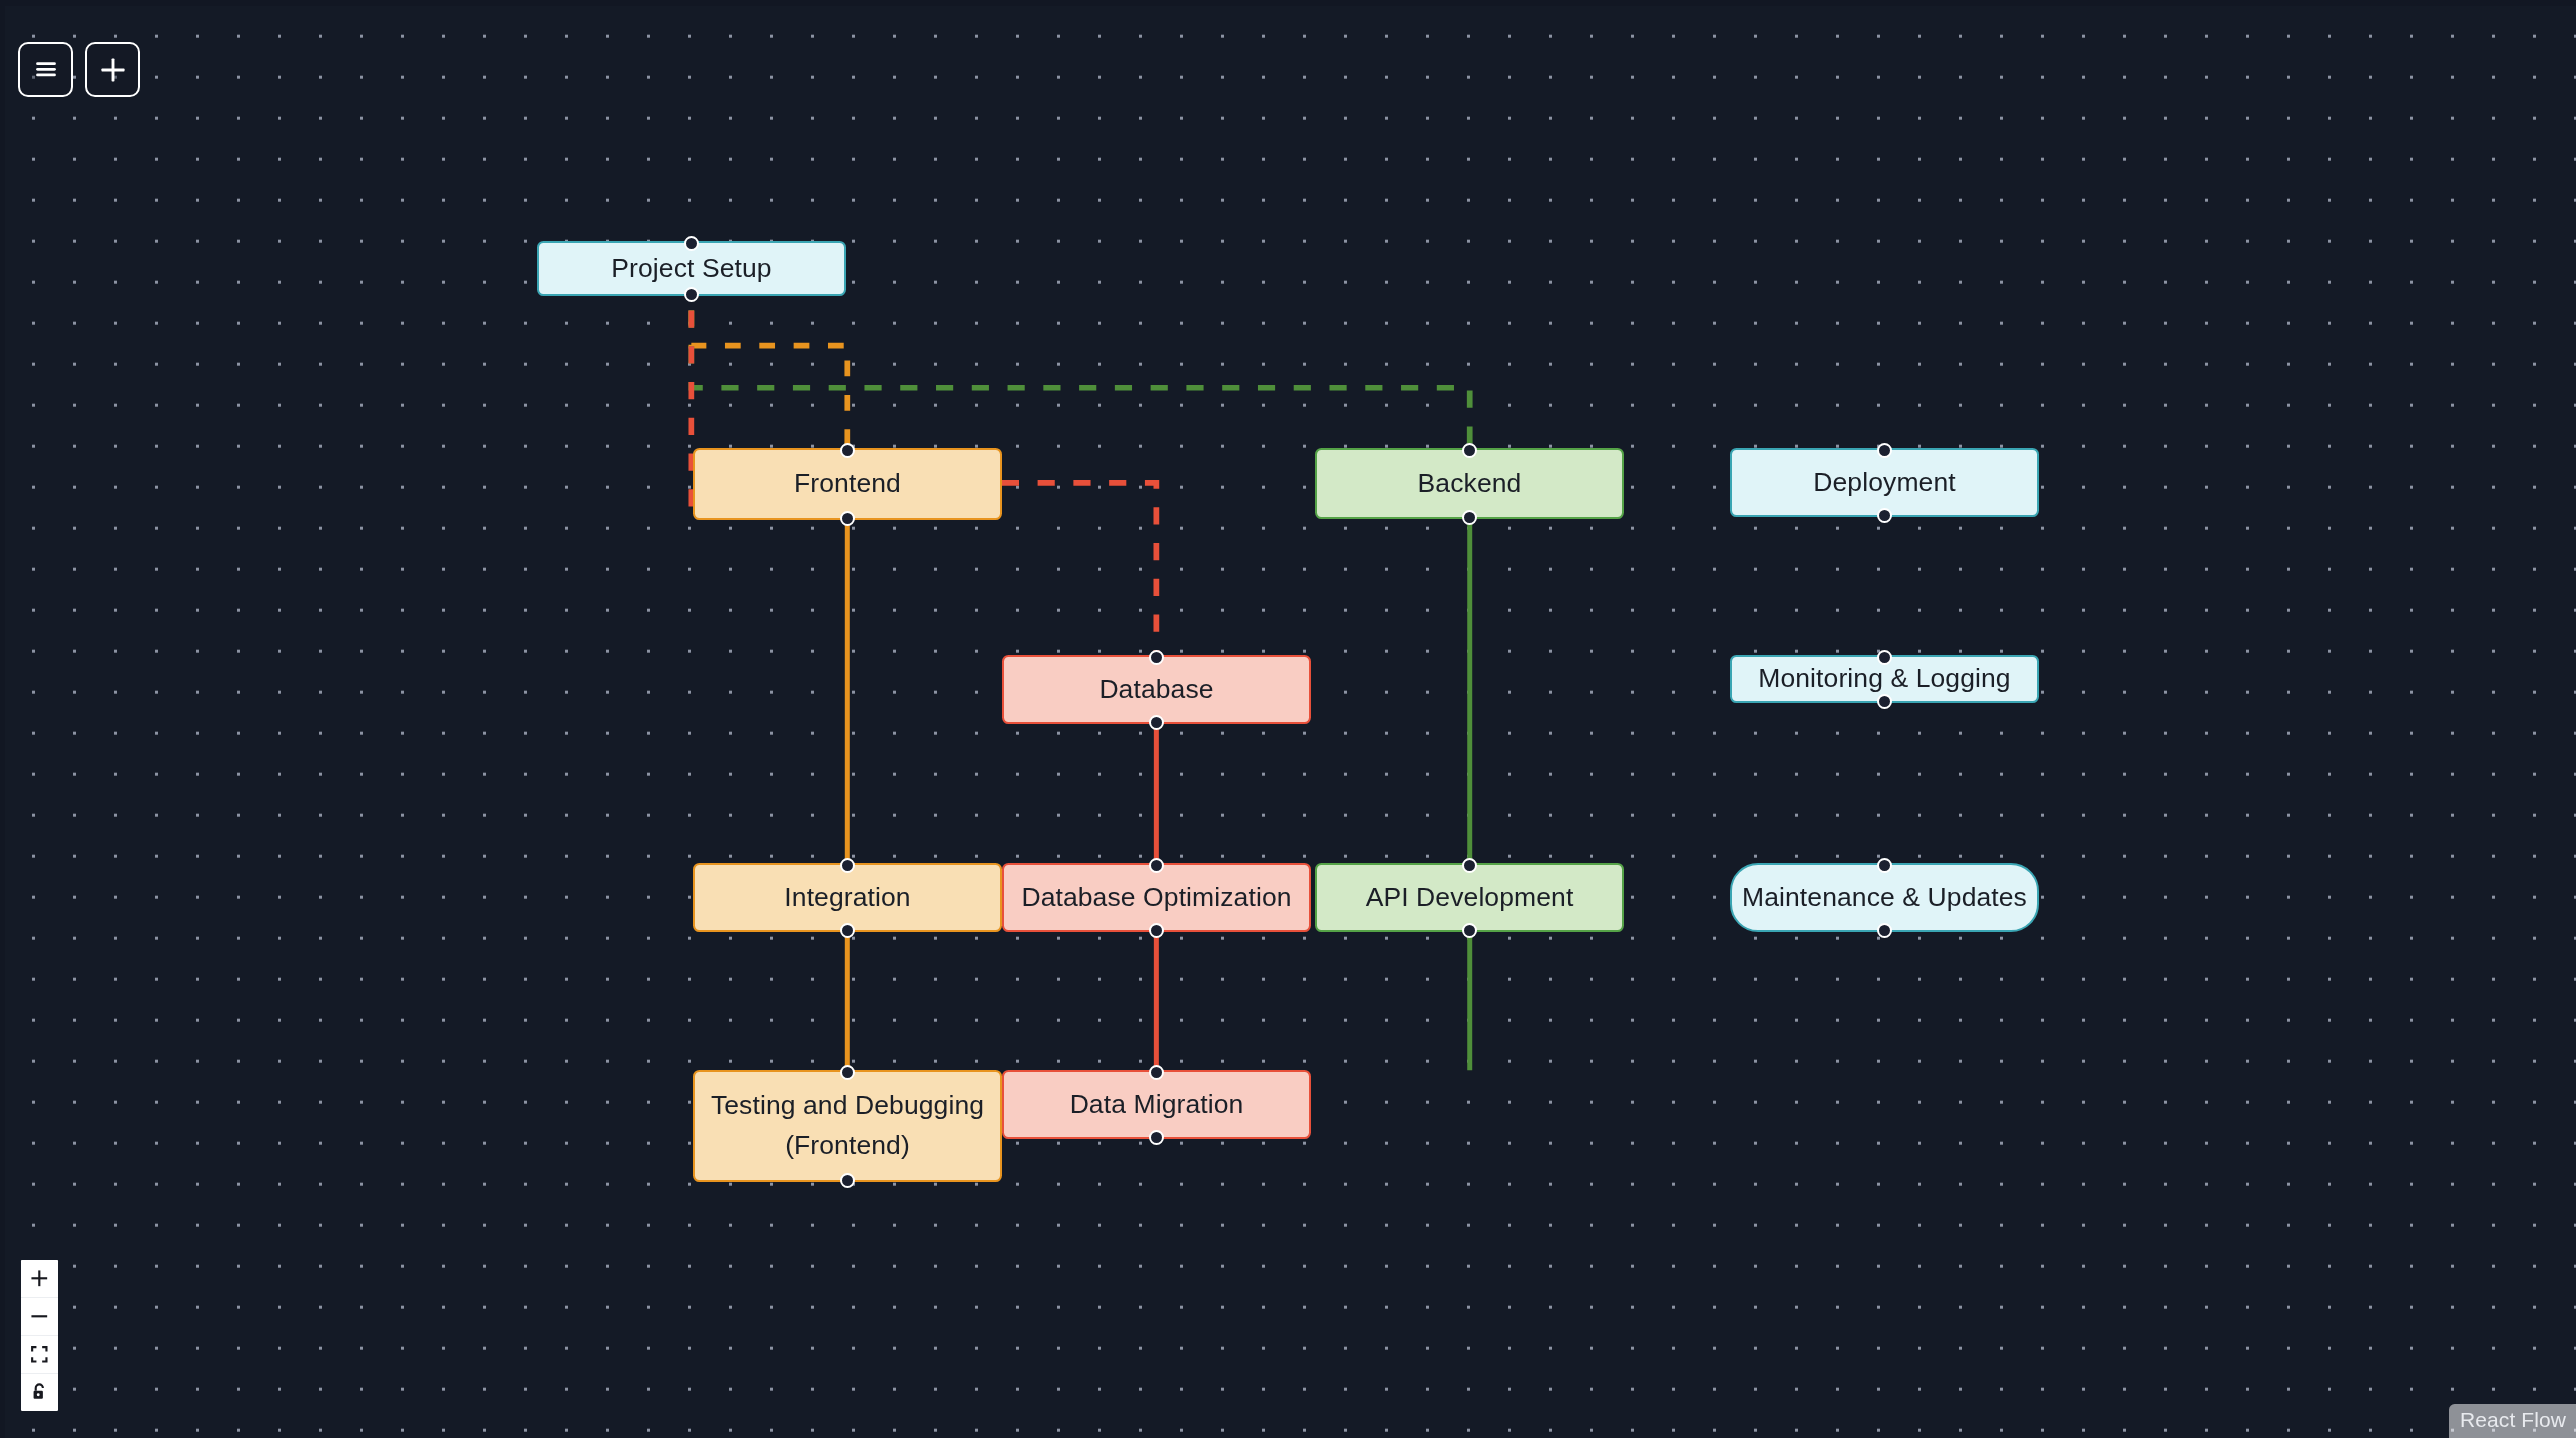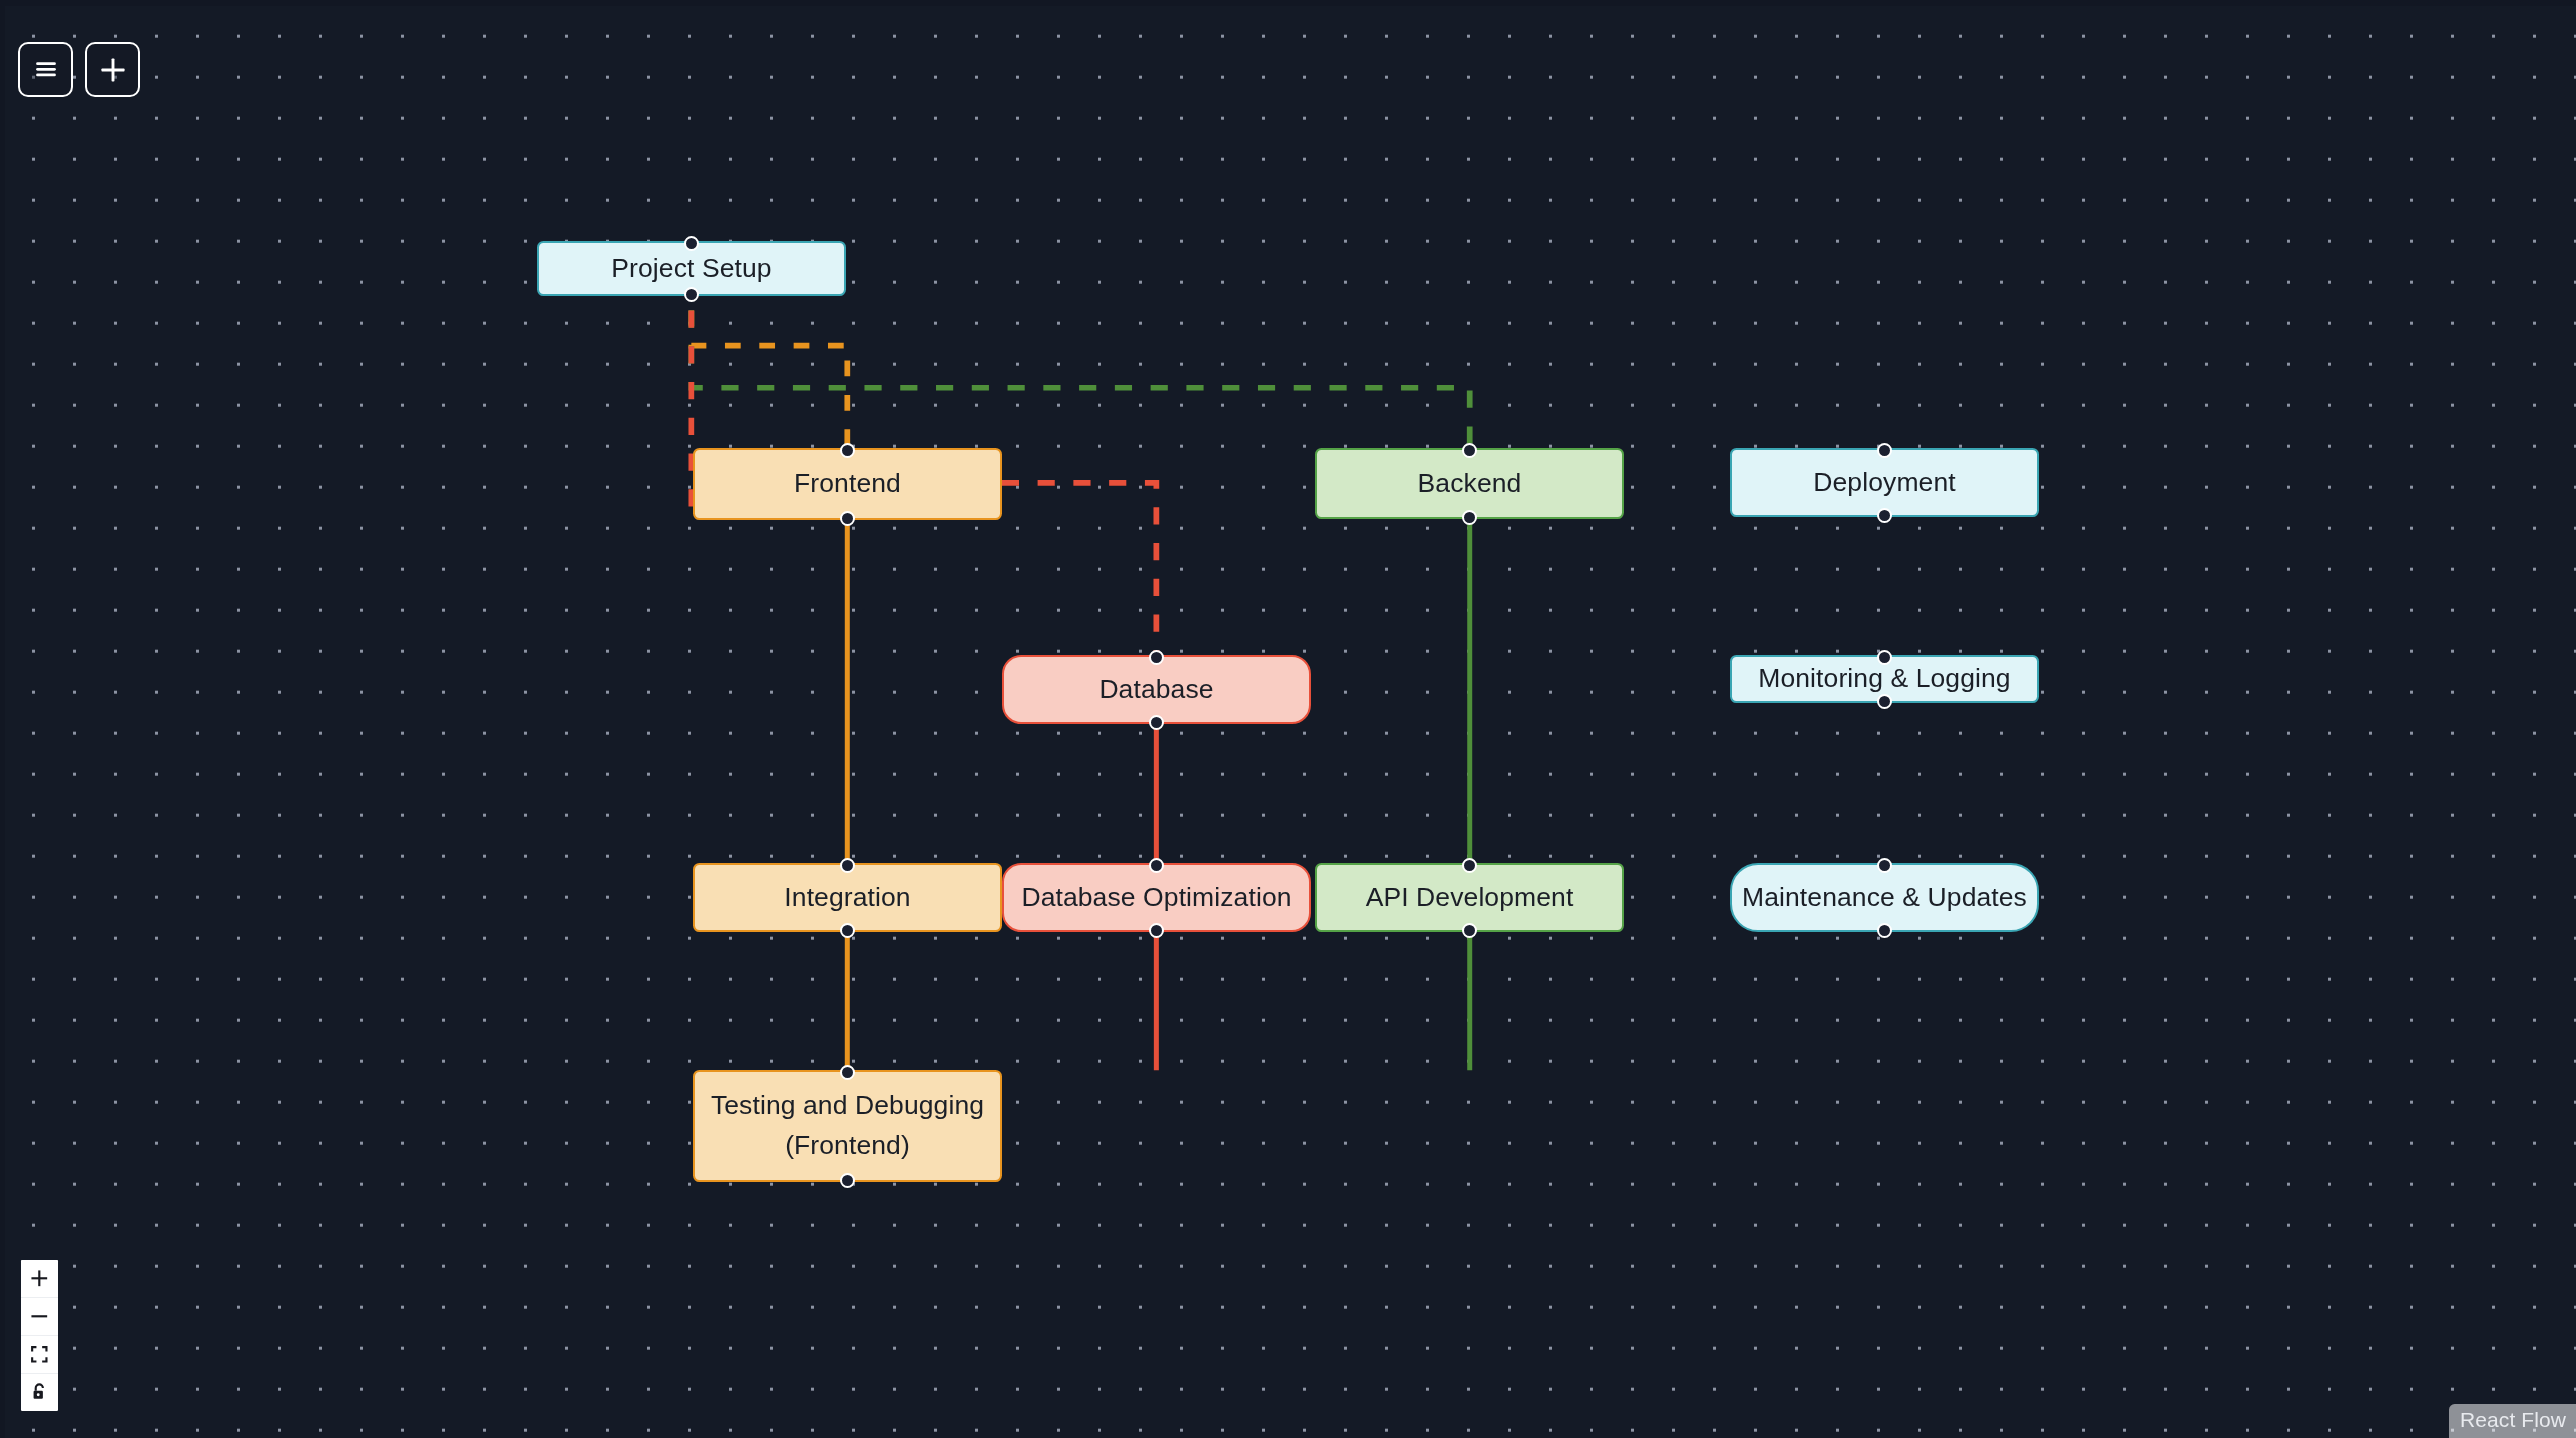--- a/index.html
+++ b/index.html
@@ -60,21 +60,21 @@
     color: #1b1f27;
     font-size: 26.5px;
     line-height: 1.5;
     letter-spacing: 0.1px;
     padding: 2.9px 10px;
   }
 
   .node-cyan  { background: #e0f4f8; border-color: #3aa5b3; }
   .node-amber { background: #f9dfb4; border-color: #e8941f; }
   .node-green { background: #d3e9c7; border-color: #55a347; }
-  .node-red   { background: #f9cdc3; border-color: #e8503a; border-radius: 19px; }
+  .node-red   { background: #f9cdc3; border-color: #e8503a; }
 
   .handle {
     position: absolute;
     width: 15px;
     height: 15px;
     border-radius: 50%;
     background: #1b2030;
     border: 2.9px solid #ffffff;
     box-sizing: border-box;
     left: 50%;
@@ -235,20 +235,25 @@
     <span>Maintenance &amp; Updates</span>
     <span class="handle bottom"></span>
   </div>
 
   <div class="node node-amber" style="left:693px; top:1070px; width:309px; height:112px;">
     <span class="handle top"></span>
     <span>Testing and Debugging (Frontend)</span>
     <span class="handle bottom"></span>
   </div>
 
+  <div class="node node-red" style="left:1002px; top:1070px; width:309px; height:69px;">
+    <span class="handle top"></span>
+    <span>Data Migration</span>
+    <span class="handle bottom"></span>
+  </div>
 
 
   <div id="toolbar">
     <div class="tool-btn" title="Menu">
       <svg width="24" height="18.6" viewBox="0 0 34 26">
         <rect x="3" y="3" width="28" height="4" rx="2" fill="#ffffff"></rect>
         <rect x="3" y="11" width="28" height="4" rx="2" fill="#ffffff"></rect>
         <rect x="3" y="19" width="28" height="4" rx="2" fill="#ffffff"></rect>
       </svg>
     </div>

